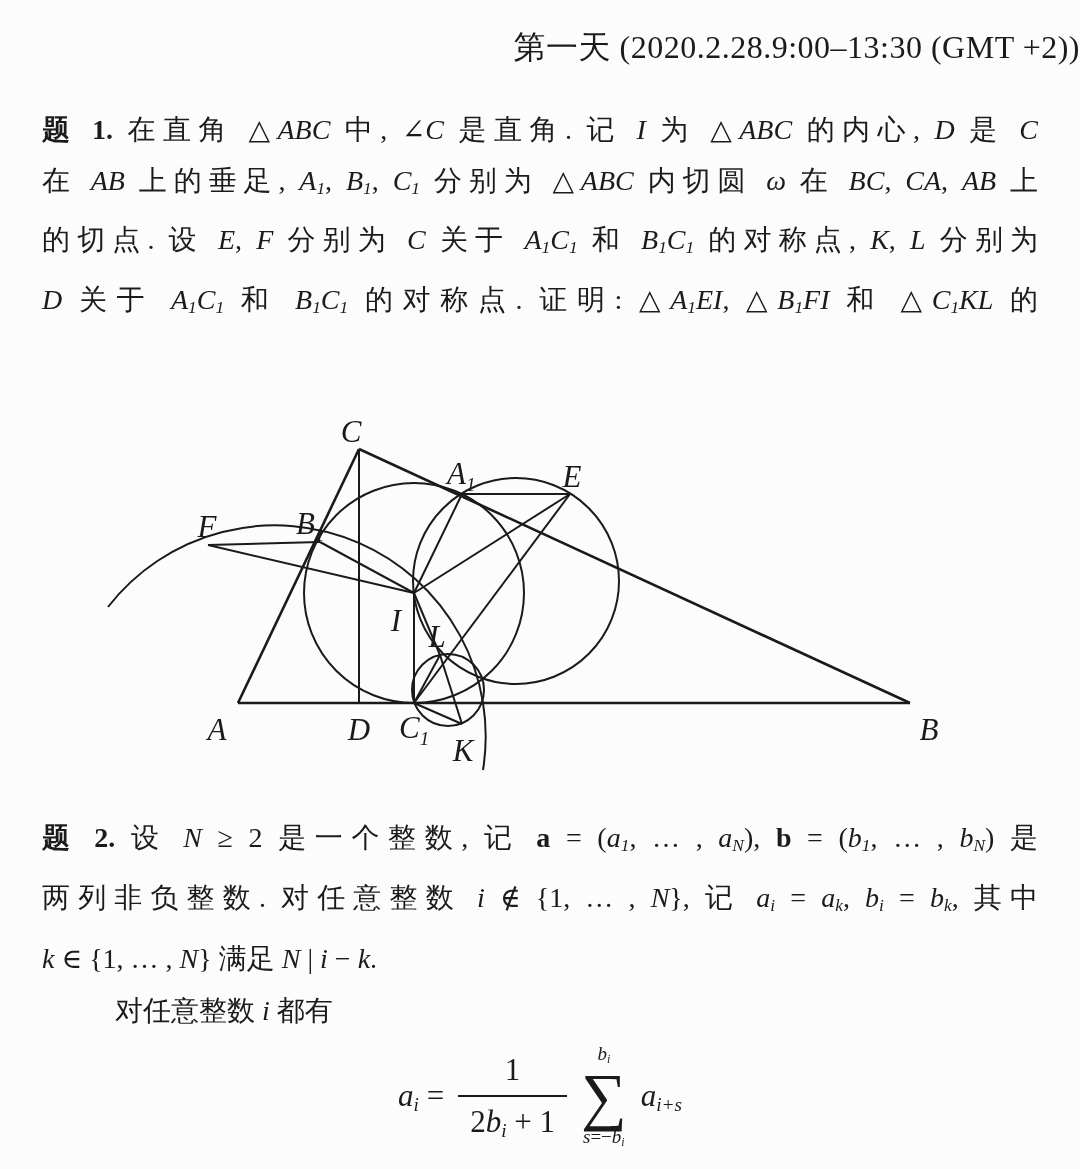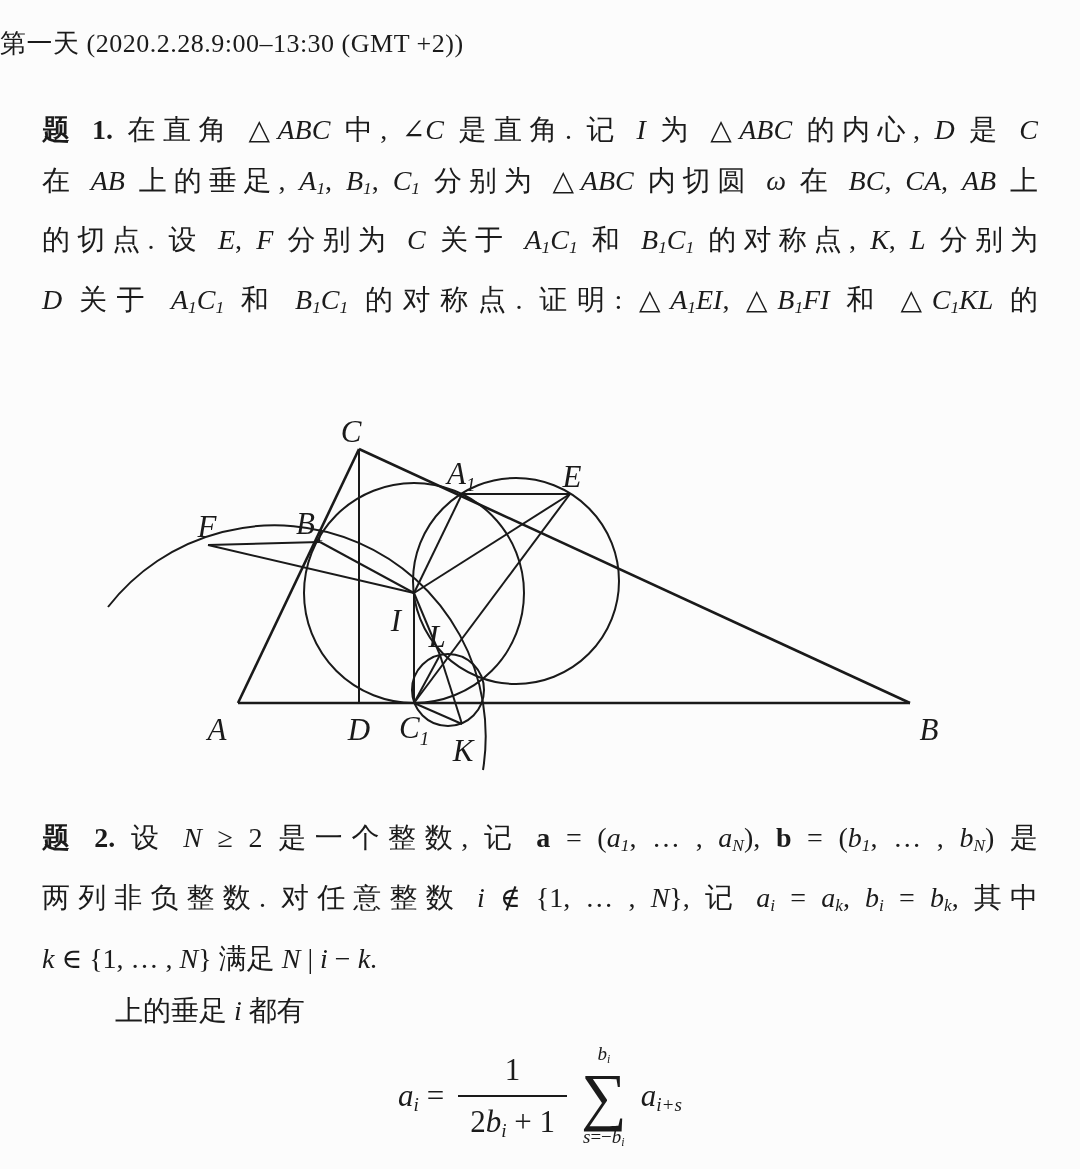--- a/index.html
+++ b/index.html
@@ -2,22 +2,22 @@
 <html><head>
 <meta charset="utf-8">
 <style>
   html,body{margin:0;padding:0;background:#e9e9e9;}
   .page{
     position:relative;width:1080px;height:1169px;margin:0 auto;
     background:#fcfcfc;color:#1b1b1b;overflow:hidden;
     font-family:"Liberation Serif","DejaVu Serif",serif;
   }
   .title{
-    position:absolute;top:26px;left:0;right:0;text-align:left;
-    font-size:26px;letter-spacing:0.5px;
+    position:absolute;top:26px;left:0;right:0;text-align:right;
+    font-size:32px;letter-spacing:0.5px;
   }
   .para{position:absolute;left:42px;right:42px;}
   .p1{top:104px;font-size:28px;line-height:51px;}
   .p2{top:812px;font-size:28px;line-height:52px;}
   .pline{display:block;}
   .pline.just{text-align:justify;text-align-last:justify;}
   .pline.indent{padding-left:73px;}
   .tk-cn{font-style:normal;}
   .tk-it{font-style:italic;}
   .tk-bf{font-weight:bold;}
@@ -92,21 +92,21 @@
     <text x="359" y="740" text-anchor="middle">D</text>
     <text x="399" y="738"><tspan>C</tspan><tspan class="fsub" dy="7">1</tspan></text>
     <text x="463" y="761" text-anchor="middle">K</text>
     <text x="929" y="740" text-anchor="middle">B</text>
   </svg>
 
   <div class="para p2">
     <span class="pline just"><span class="tk-bf">题 2.</span><span class="tk-cn"> 设 </span><span class="tk-it">N</span><span class="tk-cn"> ≥ 2 是一个整数, 记 </span><span class="tk-bf">a</span><span class="tk-cn"> = (</span><span class="tk-it">a</span><span class="tk-sub">1</span><span class="tk-cn">, … , </span><span class="tk-it">a</span><span class="tk-sub">N</span><span class="tk-cn">), </span><span class="tk-bf">b</span><span class="tk-cn"> = (</span><span class="tk-it">b</span><span class="tk-sub">1</span><span class="tk-cn">, … , </span><span class="tk-it">b</span><span class="tk-sub">N</span><span class="tk-cn">) 是</span></span>
     <span class="pline just"><span class="tk-cn">两列非负整数. 对任意整数 </span><span class="tk-it">i</span><span class="tk-cn"> ∉ {1, … , </span><span class="tk-it">N</span><span class="tk-cn">}, 记 </span><span class="tk-it">a</span><span class="tk-sub">i</span><span class="tk-cn"> = </span><span class="tk-it">a</span><span class="tk-sub">k</span><span class="tk-cn">, </span><span class="tk-it">b</span><span class="tk-sub">i</span><span class="tk-cn"> = </span><span class="tk-it">b</span><span class="tk-sub">k</span><span class="tk-cn">, 其中</span></span>
     <span class="pline"><span class="tk-it">k</span><span class="tk-cn"> ∈ {1, … , </span><span class="tk-it">N</span><span class="tk-cn">} 满足 </span><span class="tk-it">N</span><span class="tk-cn"> | </span><span class="tk-it">i</span><span class="tk-cn"> − </span><span class="tk-it">k</span><span class="tk-cn">.</span></span>
-    <span class="pline indent"><span class="tk-cn">上的垂足 </span><span class="tk-it">i</span><span class="tk-cn"> 都有</span></span>
+    <span class="pline indent"><span class="tk-cn">对任意整数 </span><span class="tk-it">i</span><span class="tk-cn"> 都有</span></span>
   </div>
 
   <div class="formula">
     <span class="f-lhs"><span class="tk-it">a</span><span class="tk-sub">i</span><span class="tk-cn"> =</span></span>
     <span class="f-frac">
       <span class="f-num"><span class="tk-cn">1</span></span>
       <span class="f-den"><span class="tk-cn">2</span><span class="tk-it">b</span><span class="tk-sub">i</span><span class="tk-cn"> + 1</span></span>
     </span>
     <span class="f-sum">
       <span class="sum-top"><span class="tk-it">b</span><span class="tk-sub">i</span></span>

